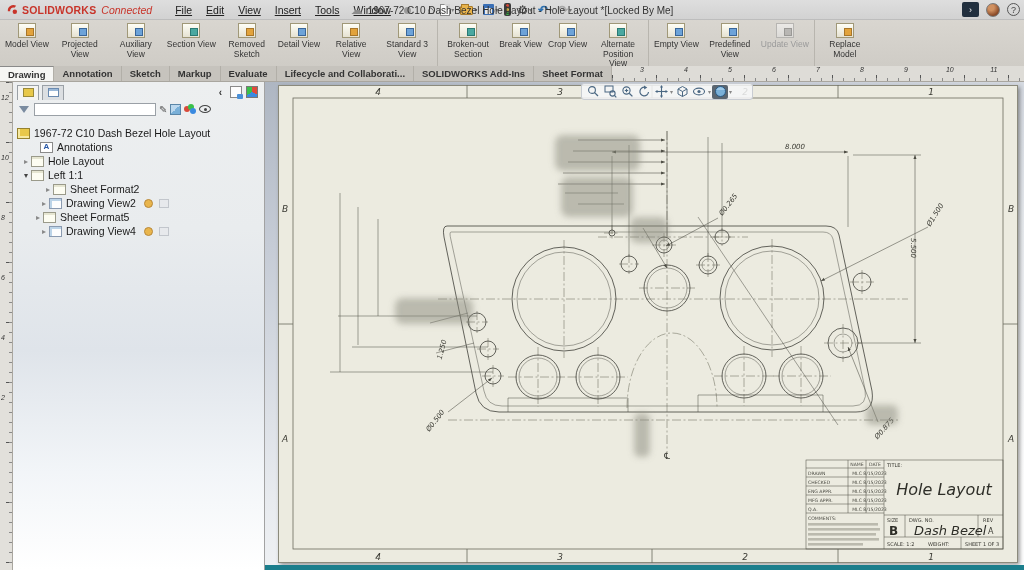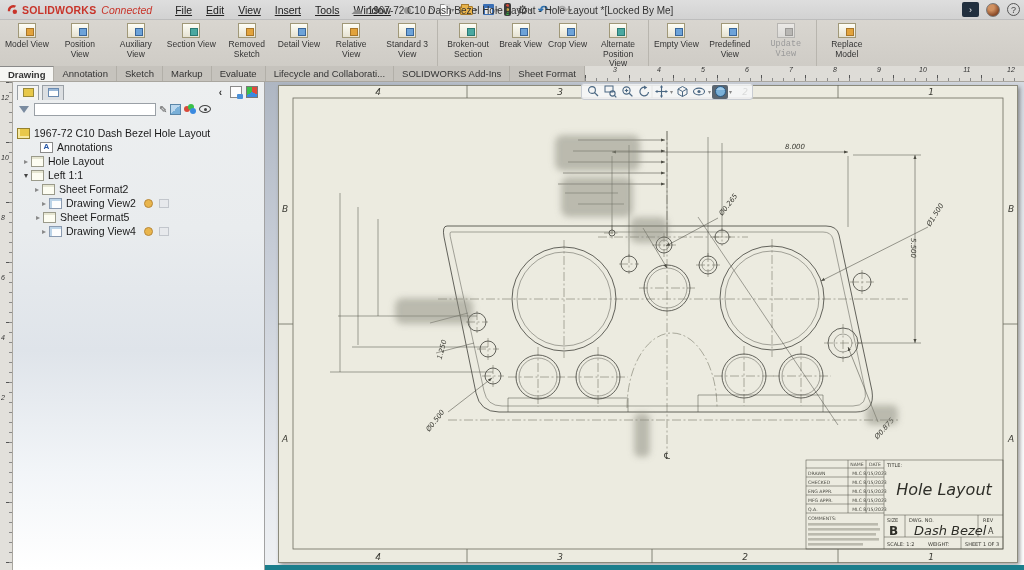--- a/index.html
+++ b/index.html
@@ -43,25 +43,25 @@
   .rgroup { display:flex; border-right:1px solid #b8b5ae; padding:1px 2px; }
   .rgroup:last-child { border-right:none; }
   .rbtn { display:flex; flex-direction:column; align-items:center; padding:2px 2px 1px; margin:0 1px; border-radius:2px; }
   .ric { width:18px; height:15px; border:1px solid #a09878; background:linear-gradient(#fefef6,#e6e2d2); position:relative; flex:none; }
   .ric::after { content:""; position:absolute; right:1px; bottom:1px; width:6px; height:6px; }
   .ra::after { background:#e2a33c; border:1px solid #a8762a; }
   .rb::after { background:#6da3d8; border:1px solid #39669a; }
   .rc::after { background:#4aa8a0; border:1px solid #2a7a74; }
   .rgray { filter:grayscale(1); opacity:.5; }
   .rlabel { font-size:8.5px; line-height:1.12; color:#333; text-align:center; margin-top:2px; max-width:50px; }
-  .rlabel.dis { color:#9a9a9a;font-family:Liberation Mono, monospace; }
+  .rlabel.dis { color:#9a9a9a; }
 
   
   #tabrow { position:absolute; left:0; top:66px; width:1024px; height:16px; background:#c6c3bd; display:flex; border-bottom:1px solid #a9a69f; }
-  .tab { font-size:9.5px; color:#333; padding:2px 8px 0; border-right:1px solid #b2afa8; white-space:nowrap; }
+  .tab { font-size:9.5px; color:#333; padding:2px 8px 0; border-right:1px solid #b2afa8; white-space:nowrap;font-weight:bold; }
   .tab.active { background:#f6f6f4; font-weight:bold; border-top:1px solid #8a8a8a; }
   #hruler { flex:1; background:#dedcd7;
     background-image:
       repeating-linear-gradient(90deg,#8a8a8a 0 1px,transparent 1px 11px),
       repeating-linear-gradient(90deg,#555 0 1px,transparent 1px 44px);
     background-size:100% 3px,100% 6px; background-position:left bottom,left bottom; background-repeat:repeat-x; }
   #hruler .nums { display:flex; padding-left:8px; }
   #hruler .nums span { width:44px; text-align:center; font-size:7px; font-style:italic; color:#333; }
 
   
@@ -209,21 +209,21 @@
   </div>
 
   <div id="ribbon">
     <div class="rgroup">
       <div class="rbtn">
           <span class="ric ra"></span>
           <span class="rlabel">Model View</span>
         </div>
       <div class="rbtn">
           <span class="ric rb"></span>
-          <span class="rlabel">Position View</span>
+          <span class="rlabel">Projected View</span>
         </div>
       <div class="rbtn">
           <span class="ric rb"></span>
           <span class="rlabel">Auxiliary View</span>
         </div>
       <div class="rbtn">
           <span class="ric rc"></span>
           <span class="rlabel">Section View</span>
         </div>
       <div class="rbtn">
@@ -354,21 +354,21 @@
       <div class="trow" style="padding-left:8px">
         <span class="tarrow r"></span>
         <span class="ticon ti-sheet"></span>
         <span>Hole Layout</span>
       </div>
       <div class="trow" style="padding-left:8px">
         <span class="tarrow d"></span>
         <span class="ticon ti-sheet"></span>
         <span>Left 1:1</span>
       </div>
-      <div class="trow" style="padding-left:19px">
+      <div class="trow" style="padding-left:30px">
         <span class="tarrow r"></span>
         <span class="ticon ti-sheet"></span>
         <span>Sheet Format2</span>
       </div>
       <div class="trow" style="padding-left:26px">
         <span class="tarrow r"></span>
         <span class="ticon ti-view"></span>
         <span>Drawing View2</span>
         <span class="badge-y"></span>
         <span class="badge-cube"></span>

